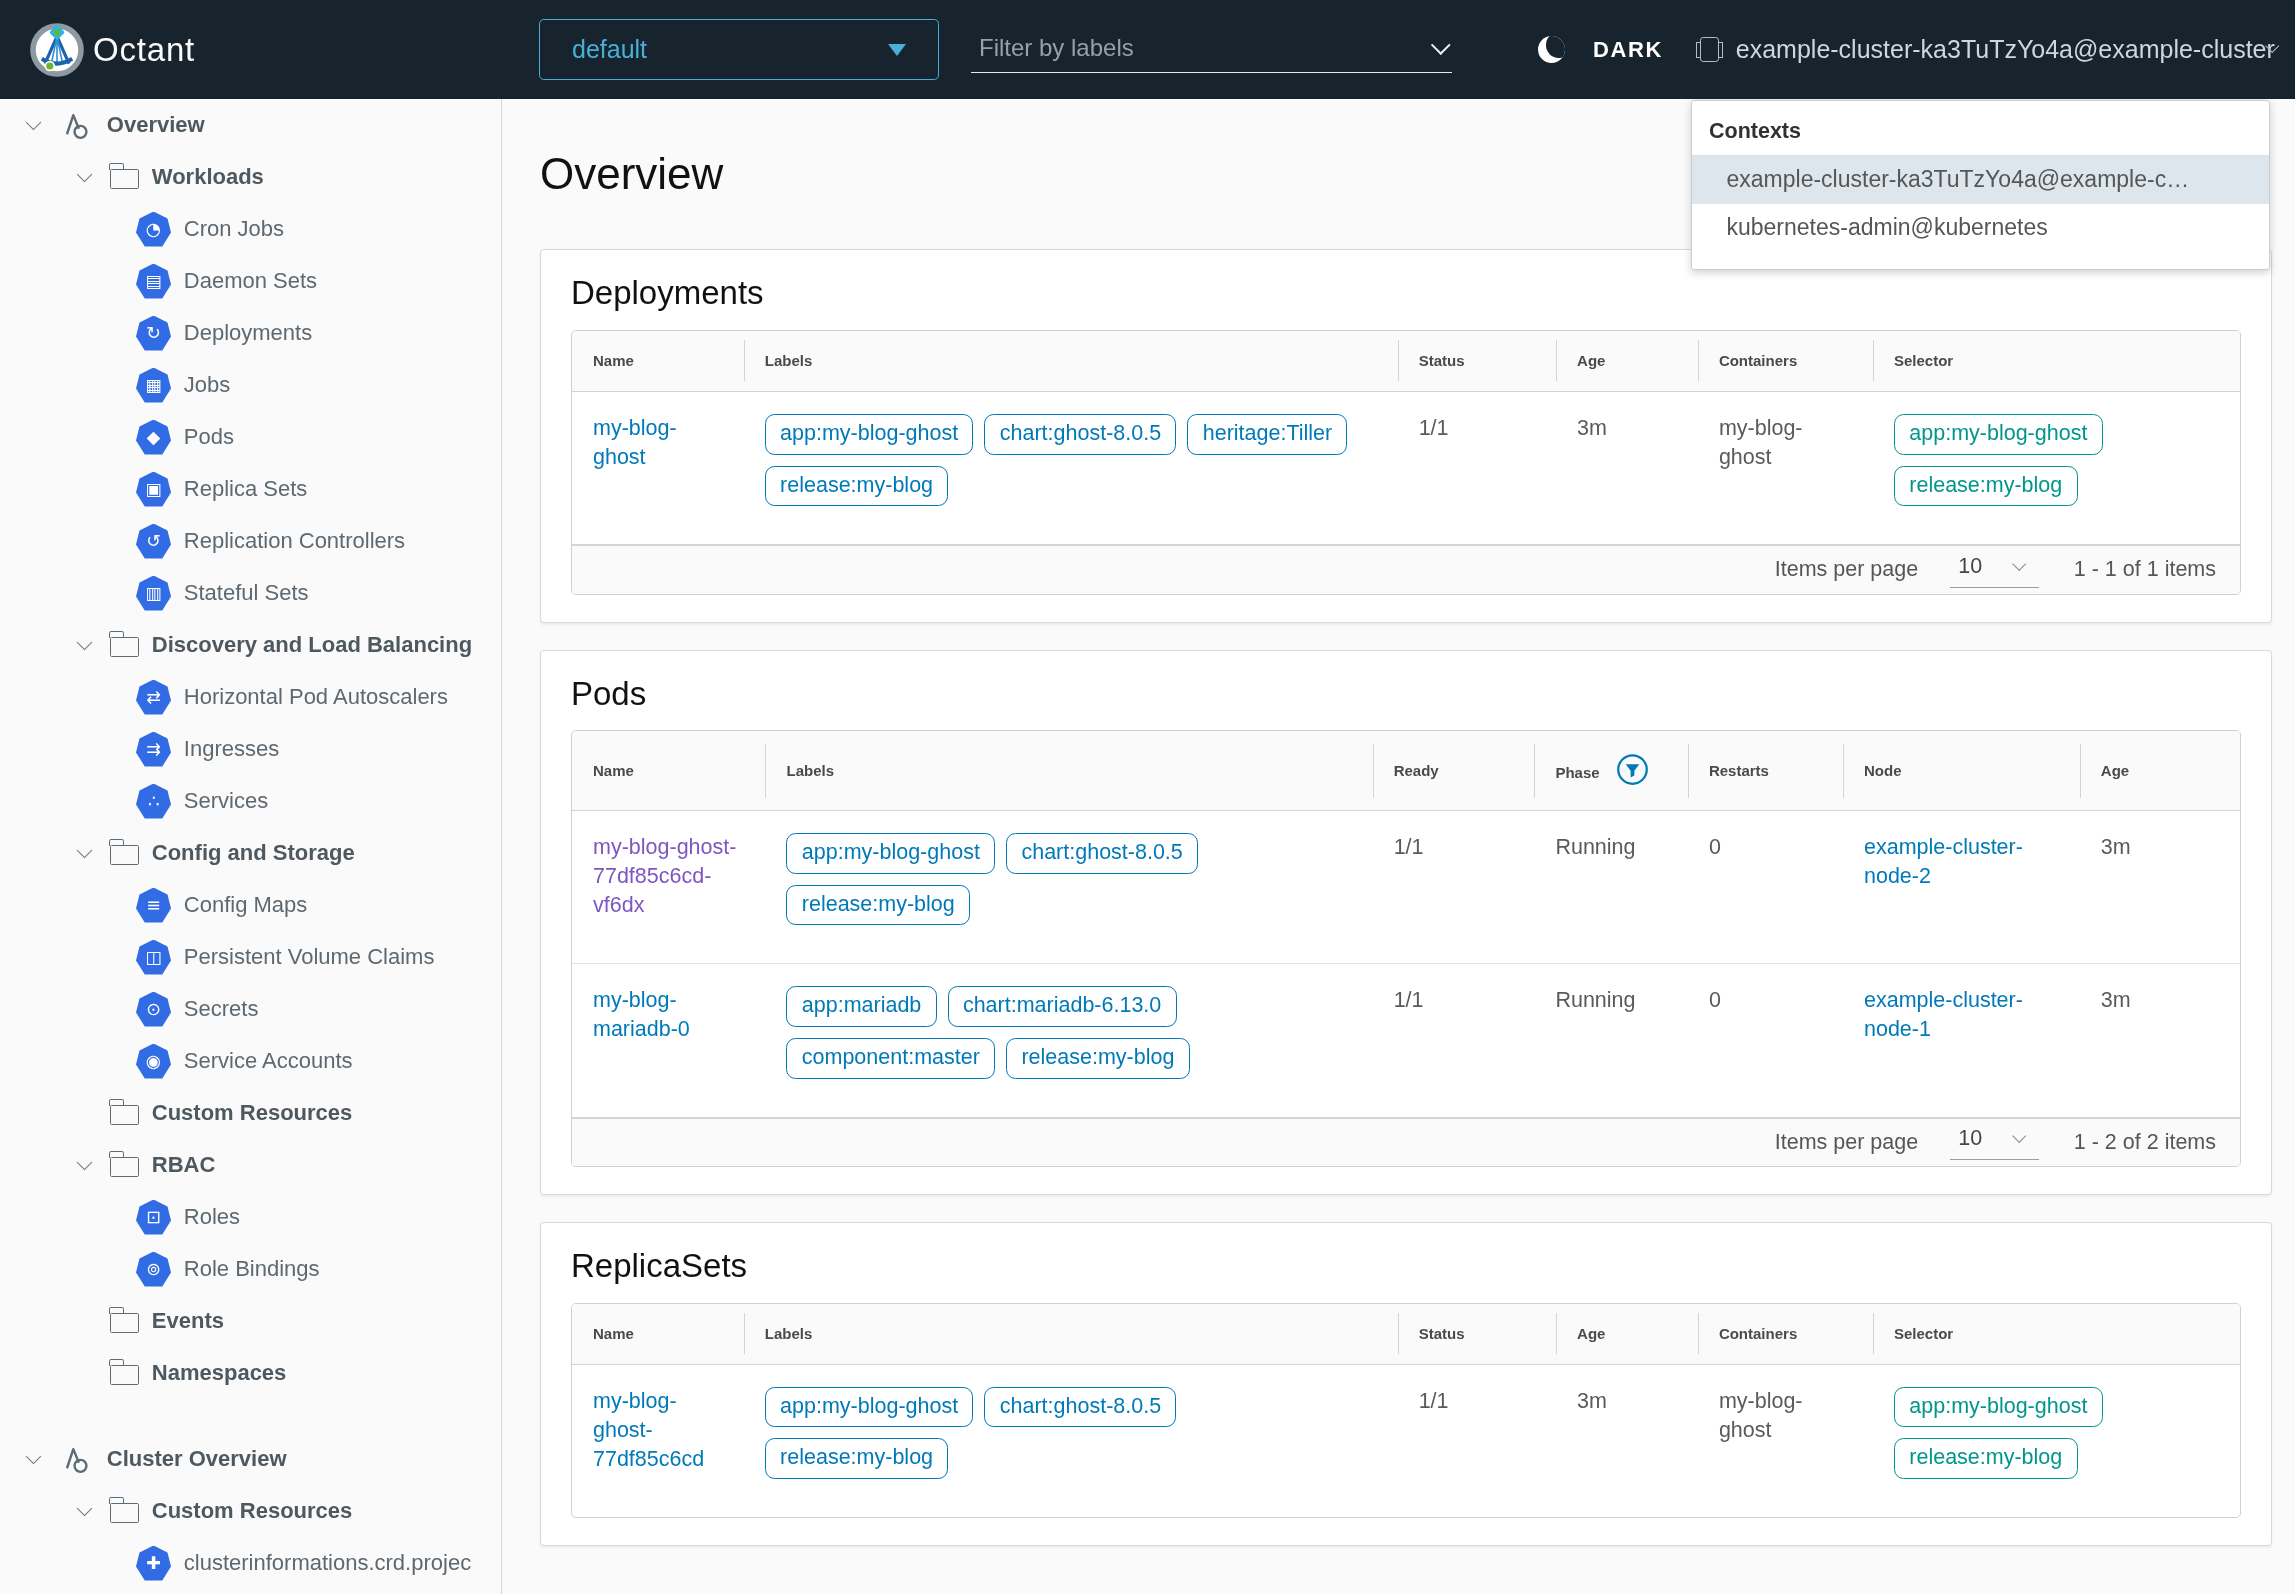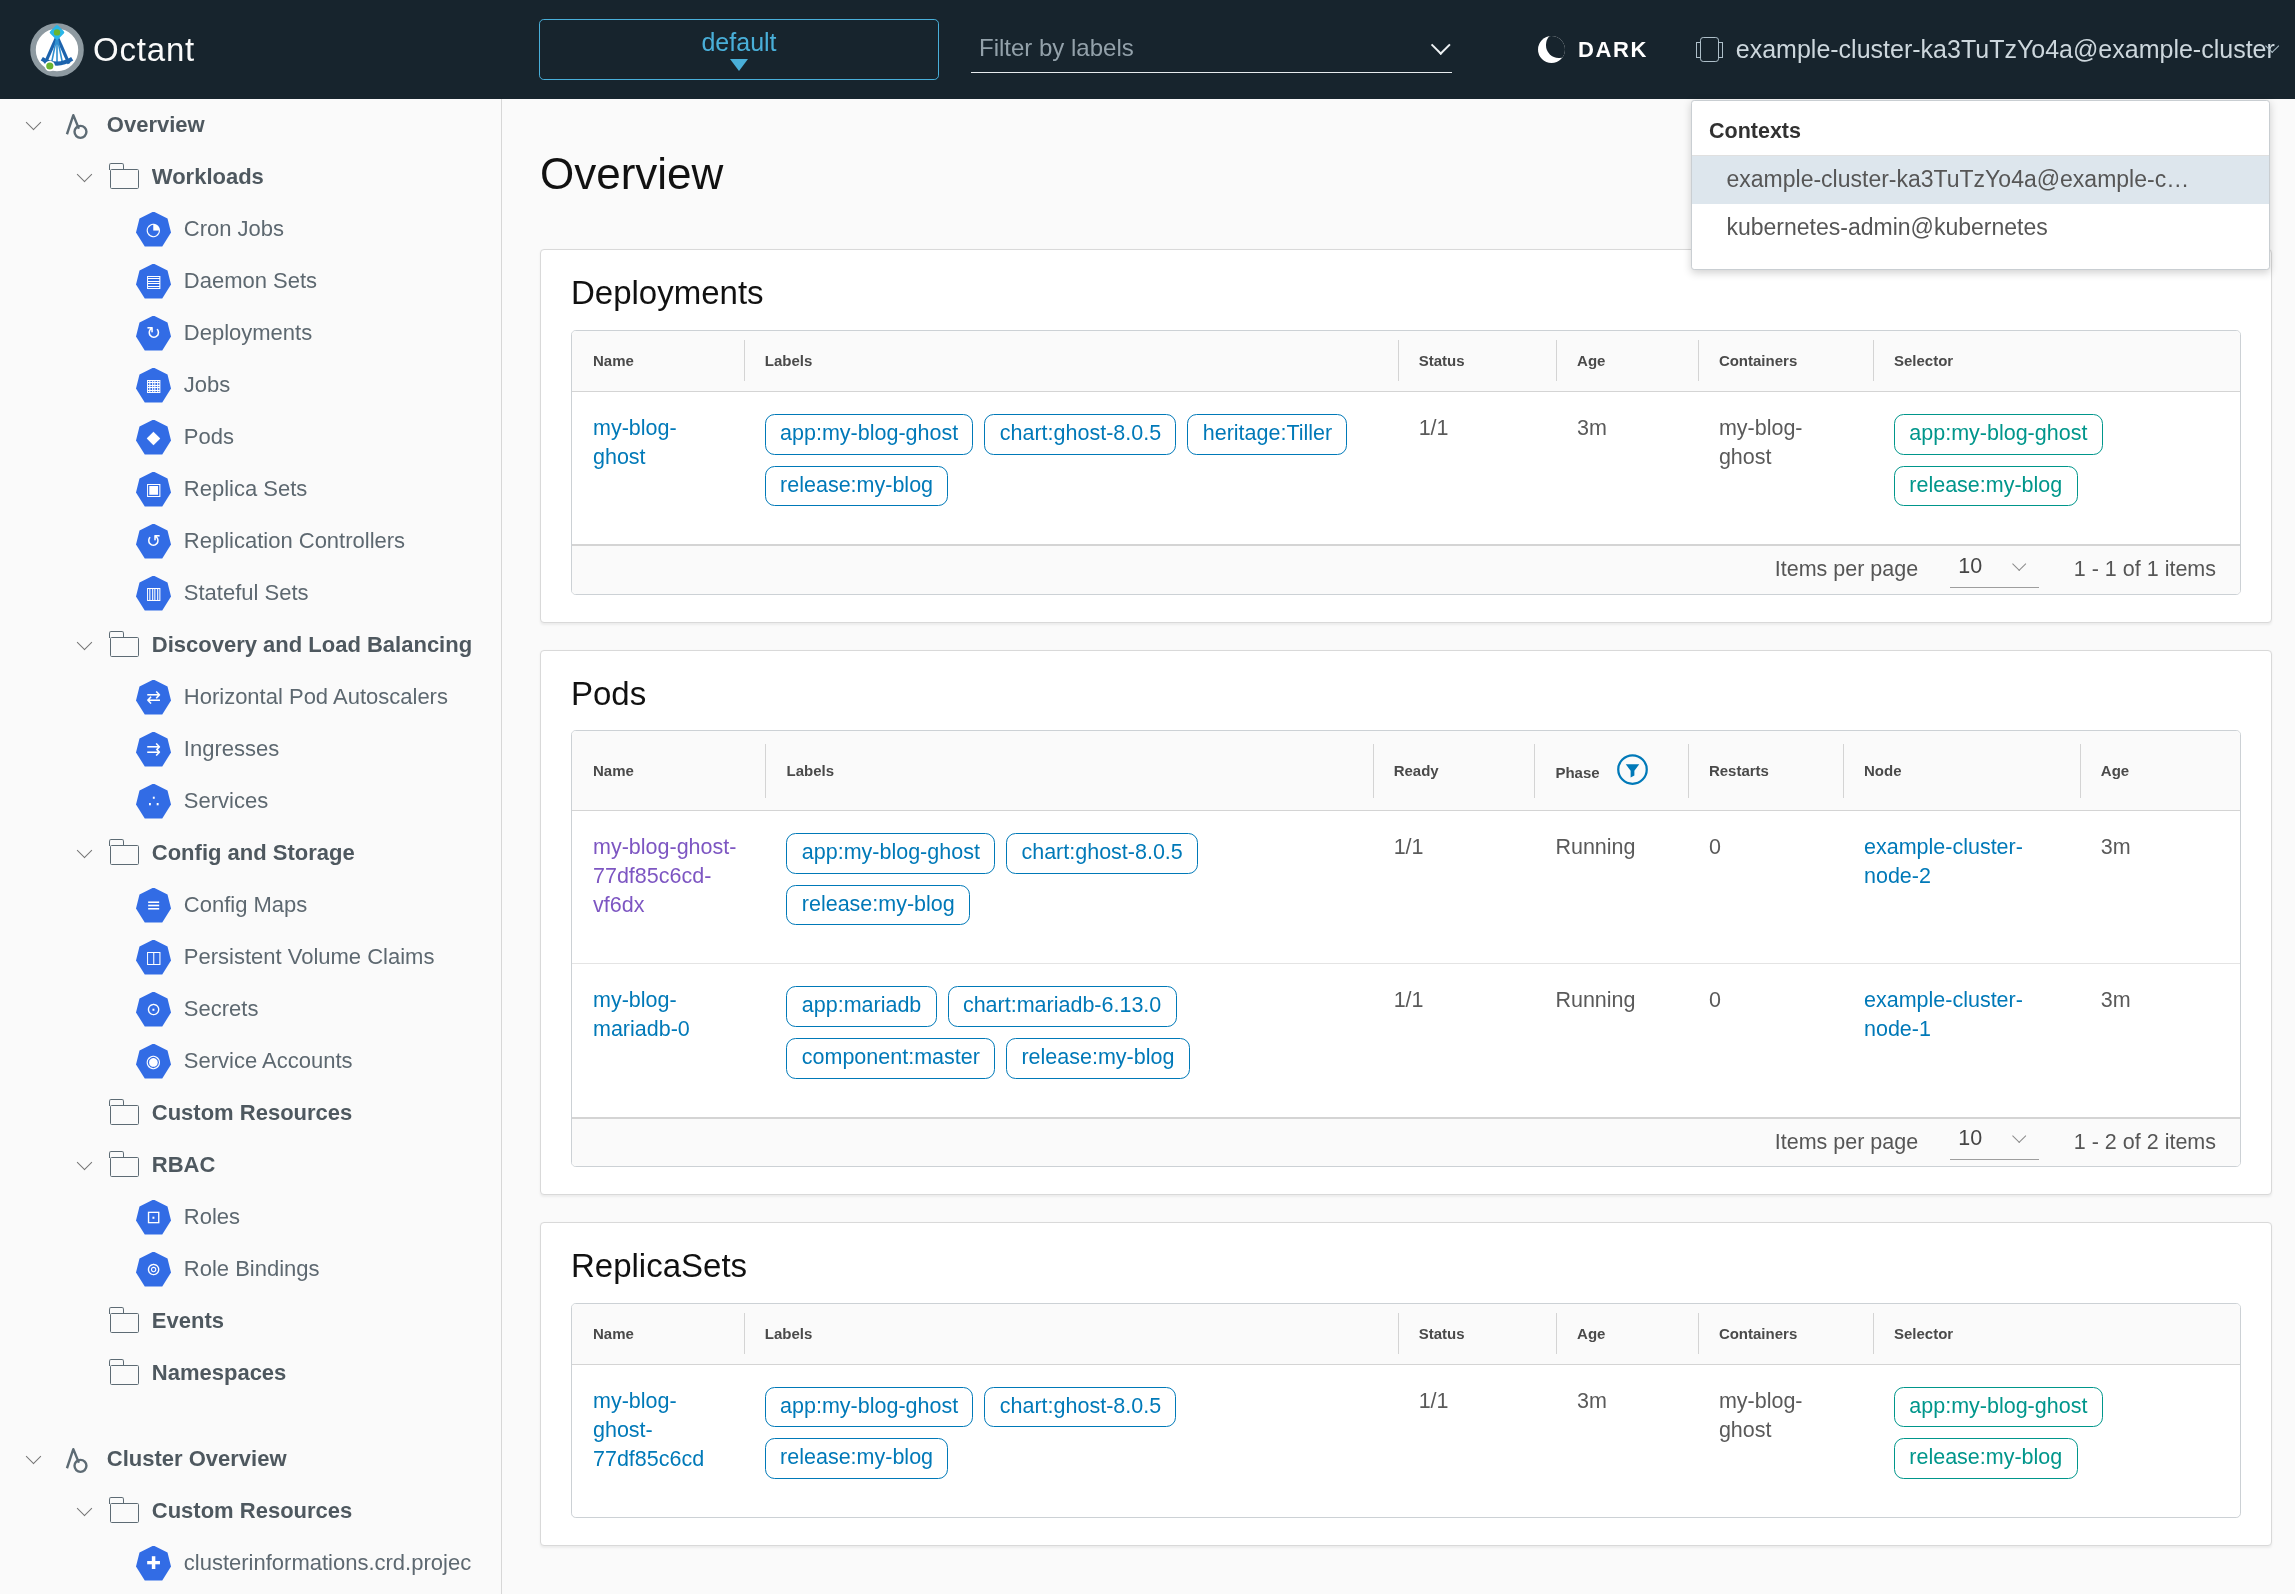--- a/index.html
+++ b/index.html
@@ -8,35 +8,35 @@
 
   
   .app-header { position:absolute; top:0; left:0; width:2295px; height:99px;
     background:#17242d; z-index:50; }
   .brand { position:absolute; left:29px; top:0; height:99px; display:flex; align-items:center; gap:8px; }
   .brand-name { color:#fafafa; font-size:33px; font-weight:400; letter-spacing:0.8px; }
   .logo { width:56px; height:56px; }
 
   .ns-select { position:absolute; left:539px; top:19px; width:400px; height:61px;
     border:1.6px solid #49afd9; border-radius:4.8px; display:flex; align-items:center;
-    padding:8px 32px; cursor:pointer;flex-direction:column; }
+    padding:14px 32px; cursor:pointer; }
   .ns-value { color:#49afd9; font-size:25px; flex:1; }
   .ns-caret { width:0; height:0; border-left:9.6px solid transparent;
     border-right:9.6px solid transparent; border-top:12px solid #49afd9; }
 
   .filter-box { position:absolute; left:971px; top:24px; width:481px; height:49px;
     border-bottom:1.6px solid #e7ebee; display:flex; align-items:center; }
   .filter-input { flex:1; background:transparent; border:none; outline:none;
     font-size:24px; color:#e7ebee; font-family:"Liberation Sans",sans-serif; padding-left:8px; }
   .filter-input::placeholder { color:#93a1aa; opacity:1; }
   .filter-chev { width:13.5px; height:13.5px; border-right:2.4px solid #eef2f4;
     border-bottom:2.4px solid #eef2f4; transform:rotate(45deg); margin:-6.4px 4.8px 0 0; }
 
   .theme-toggle { position:absolute; left:1538px; top:0; height:99px;
-    display:flex; align-items:center; gap:13px; cursor:pointer; }
+    display:flex; align-items:center; gap:28px; cursor:pointer; }
   .moon { width:27px; height:27px; border-radius:50%; background:#fff;
     position:relative; overflow:hidden; }
   .moon::after { content:''; position:absolute; width:25.5px; height:25.5px; border-radius:50%;
     background:#17242d; left:8px; top:-4px; }
   .theme-label { color:#fff; font-size:22px; font-weight:700; letter-spacing:1.6px; }
 
   .context-picker { position:absolute; left:1696px; top:0; height:99px;
     display:flex; align-items:center; gap:12.8px; cursor:pointer; }
   .ctx-icon { width:27px; height:32px; position:relative; }
   .ctx-icon .scr { position:absolute; left:4px; top:3.2px; width:19px; height:25.5px;

